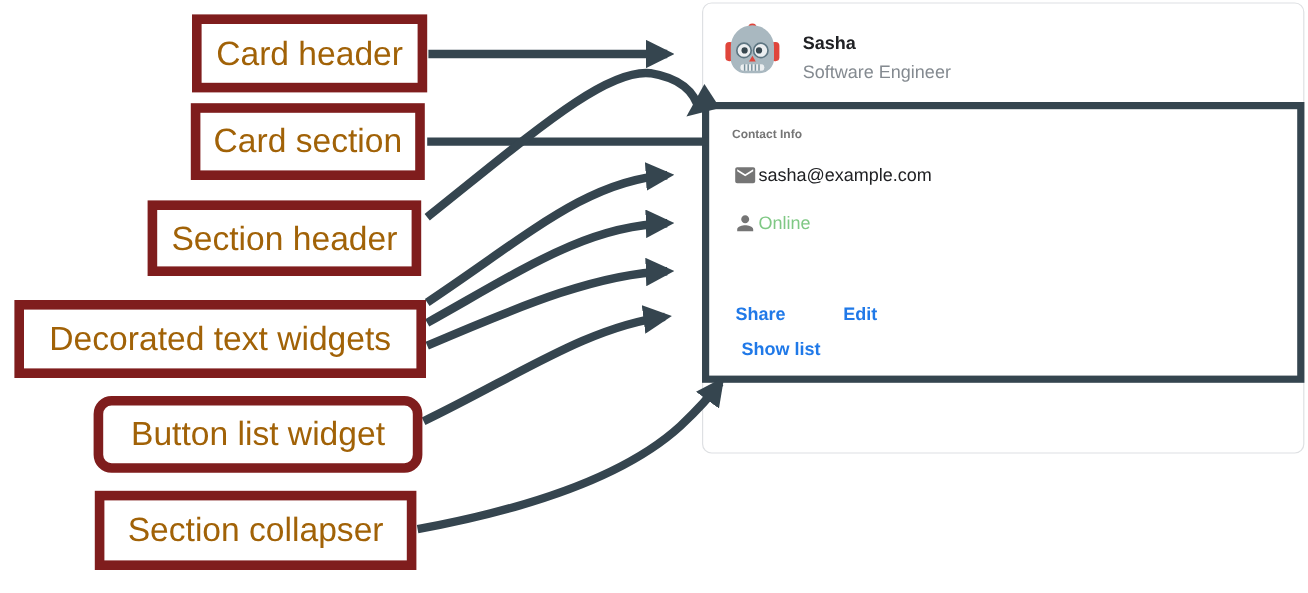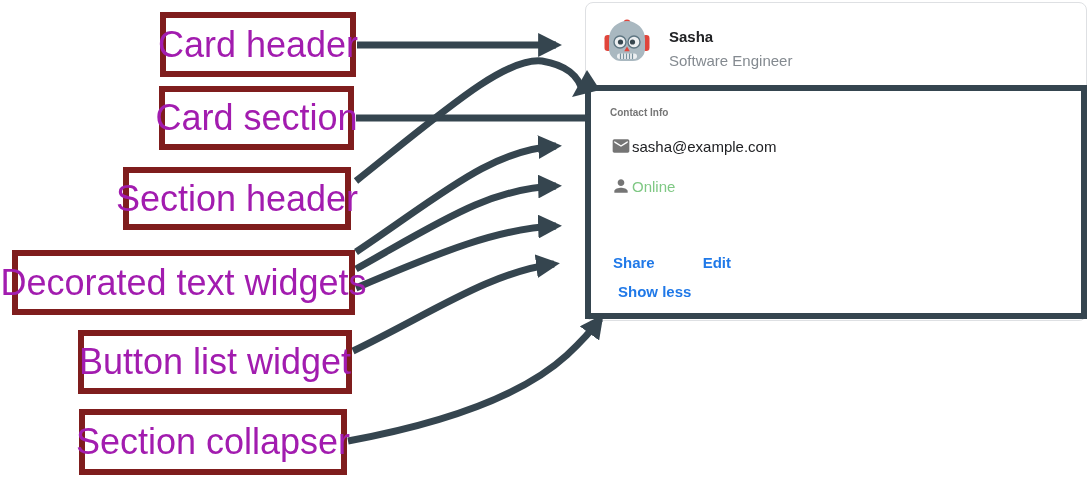--- a/index.html
+++ b/index.html
@@ -7,32 +7,32 @@
     position:relative;
     width:1090px;height:494px;
     font-family:"Liberation Sans", sans-serif;
     overflow:hidden;
   }
   
   .anno-box{
     position:absolute;
     box-sizing:border-box;
     background:#ffffff;
-    border:6px solid #7f1d1d;
-    color:#a21caf;
-    font-size:36px;
+    border:8px solid #7f1d1d;
+    color:#a16207;
+    font-size:28px;
     display:flex;align-items:center;justify-content:center;
     z-index:3;
     white-space:nowrap;
   }
   
   #arrows{position:absolute;left:0;top:0;z-index:2;}
   
   .card{
-    position:absolute;left:585px;top:2px;width:502px;height:319px;
+    position:absolute;left:585px;top:2px;width:502px;height:376px;
     box-sizing:border-box;
     background:#ffffff;
     border:1px solid #DEE0E3;
     border-radius:8px;
     z-index:0;
   }
   .section-highlight{
     position:absolute;left:585px;top:85px;width:502px;height:234px;
     box-sizing:border-box;
     border:6px solid #35454F;
@@ -93,21 +93,21 @@
       </svg>
       <span class="rtext green">Online</span>
     </div>
 
 
     <div class="btn-row">
       <button class="link-btn">Share</button>
       <button class="link-btn">Edit</button>
     </div>
 
-    <div class="collapser">Show less</div>
+    <div class="collapser">Show list</div>
   </div>
 </div>
 
 <svg id="arrows" width="1090" height="494" viewBox="0 0 1090 494">
   <defs>
     <marker id="ah" viewBox="0 0 10 10" refX="7.5" refY="5" markerWidth="3.4" markerHeight="3.4" orient="auto">
       <path d="M0,0 L10,5 L0,10 z" fill="#35454F"></path>
     </marker>
   </defs>
   <g stroke="#35454F" stroke-width="7" fill="none">
@@ -120,14 +120,14 @@
     <path d="M353 351 C430 314, 490 272, 554 264" marker-end="url(#ah)"></path>
     <path d="M348 441 C440 424, 520 398, 567 355 C583 340, 592 330, 600 319" marker-end="url(#ah)"></path>
   </g>
   <polygon points="587,70 572,97 600,90" fill="#35454F"></polygon>
 </svg>
 
 <div class="anno-box" style="left:160px;top:12px;width:196px;height:65px;">Card header</div>
 <div class="anno-box" style="left:159px;top:86px;width:195px;height:64px;">Card section</div>
 <div class="anno-box" style="left:123px;top:167px;width:228px;height:63px;">Section header</div>
 <div class="anno-box" style="left:12px;top:250px;width:343px;height:65px;">Decorated text widgets</div>
-<div class="anno-box" style="left:78px;top:330px;width:274px;height:64px;">Button list widget</div>
+<div class="anno-box" style="left:78px;top:330px;width:274px;height:64px;border-radius:15px;">Button list widget</div>
 <div class="anno-box" style="left:79px;top:409px;width:268px;height:66px;">Section collapser</div>
 
 </body></html>

